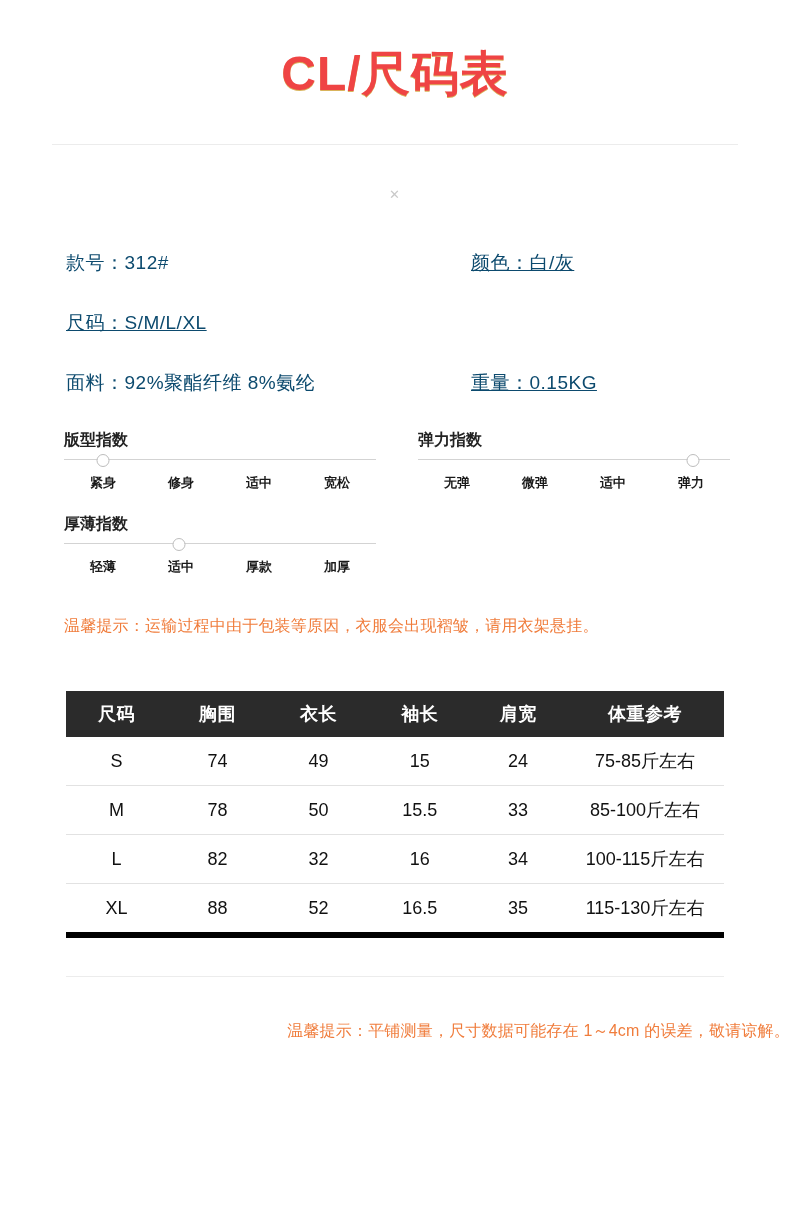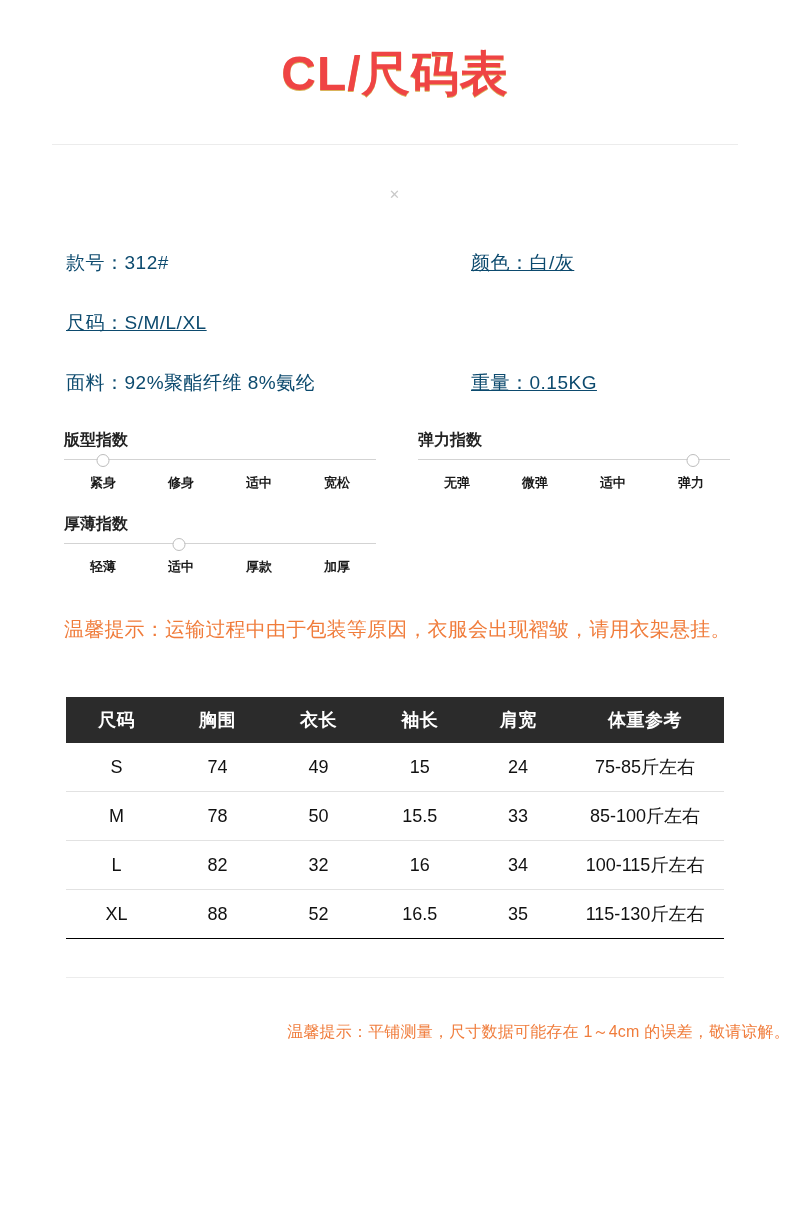--- a/index.html
+++ b/index.html
@@ -121,21 +121,21 @@
     flex: 1;
     text-align: center;
     font-size: 13px;
     color: #1a1a1a;
   }
 
   
   .notice-top {
     margin-top: 18px;
     padding: 0 20px 0 64px;
-    font-size: 20px;
+    font-size: 16px;
     color: #f07c3b;
     letter-spacing: 0.2px;
     white-space: nowrap;
   }
 
   
   .table-wrap {
     margin: 54px 66px 0 66px;
   }
   table.size-table {
@@ -153,21 +153,21 @@
     letter-spacing: 0.5px;
   }
   table.size-table tbody td {
     font-size: 18px;
     text-align: center;
     padding: 12px 0;
     border-bottom: 1px solid #e2e2e2;
     color: #111;
   }
   table.size-table tbody tr:last-child td {
-    border-bottom: 1px solid #000000;
+    border-bottom: 6px solid #000000;
   }
 
   .bottom-rule {
     height: 1px;
     background: #ececec;
     margin: 38px 66px 0 66px;
   }
 
   .notice-bottom {
     margin-top: 44px;

